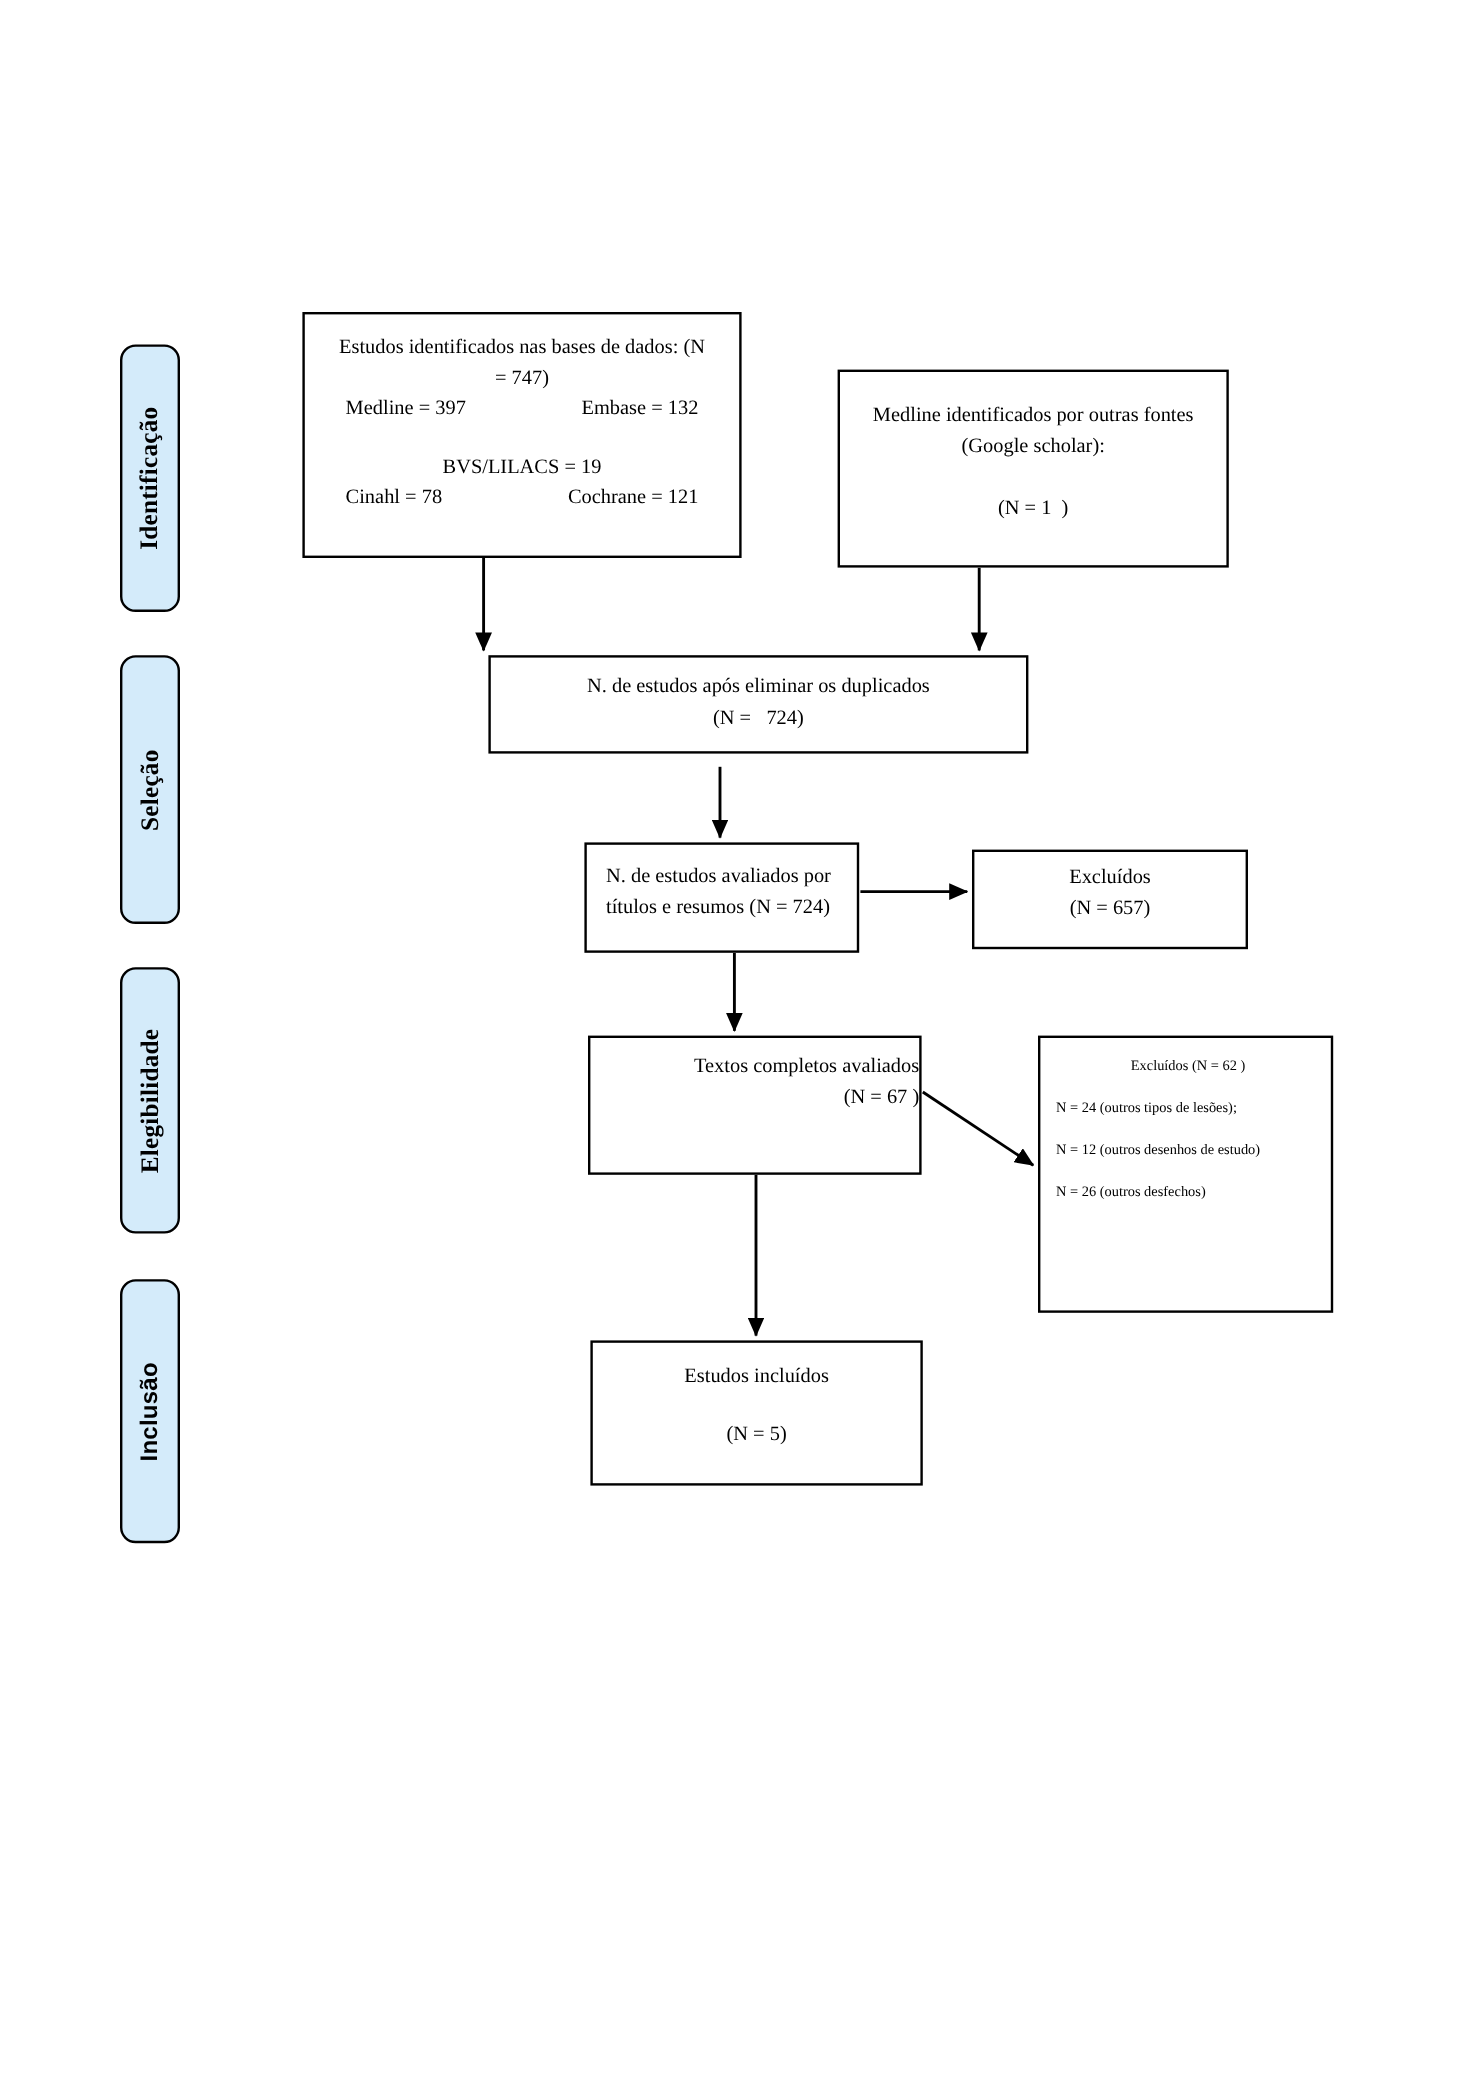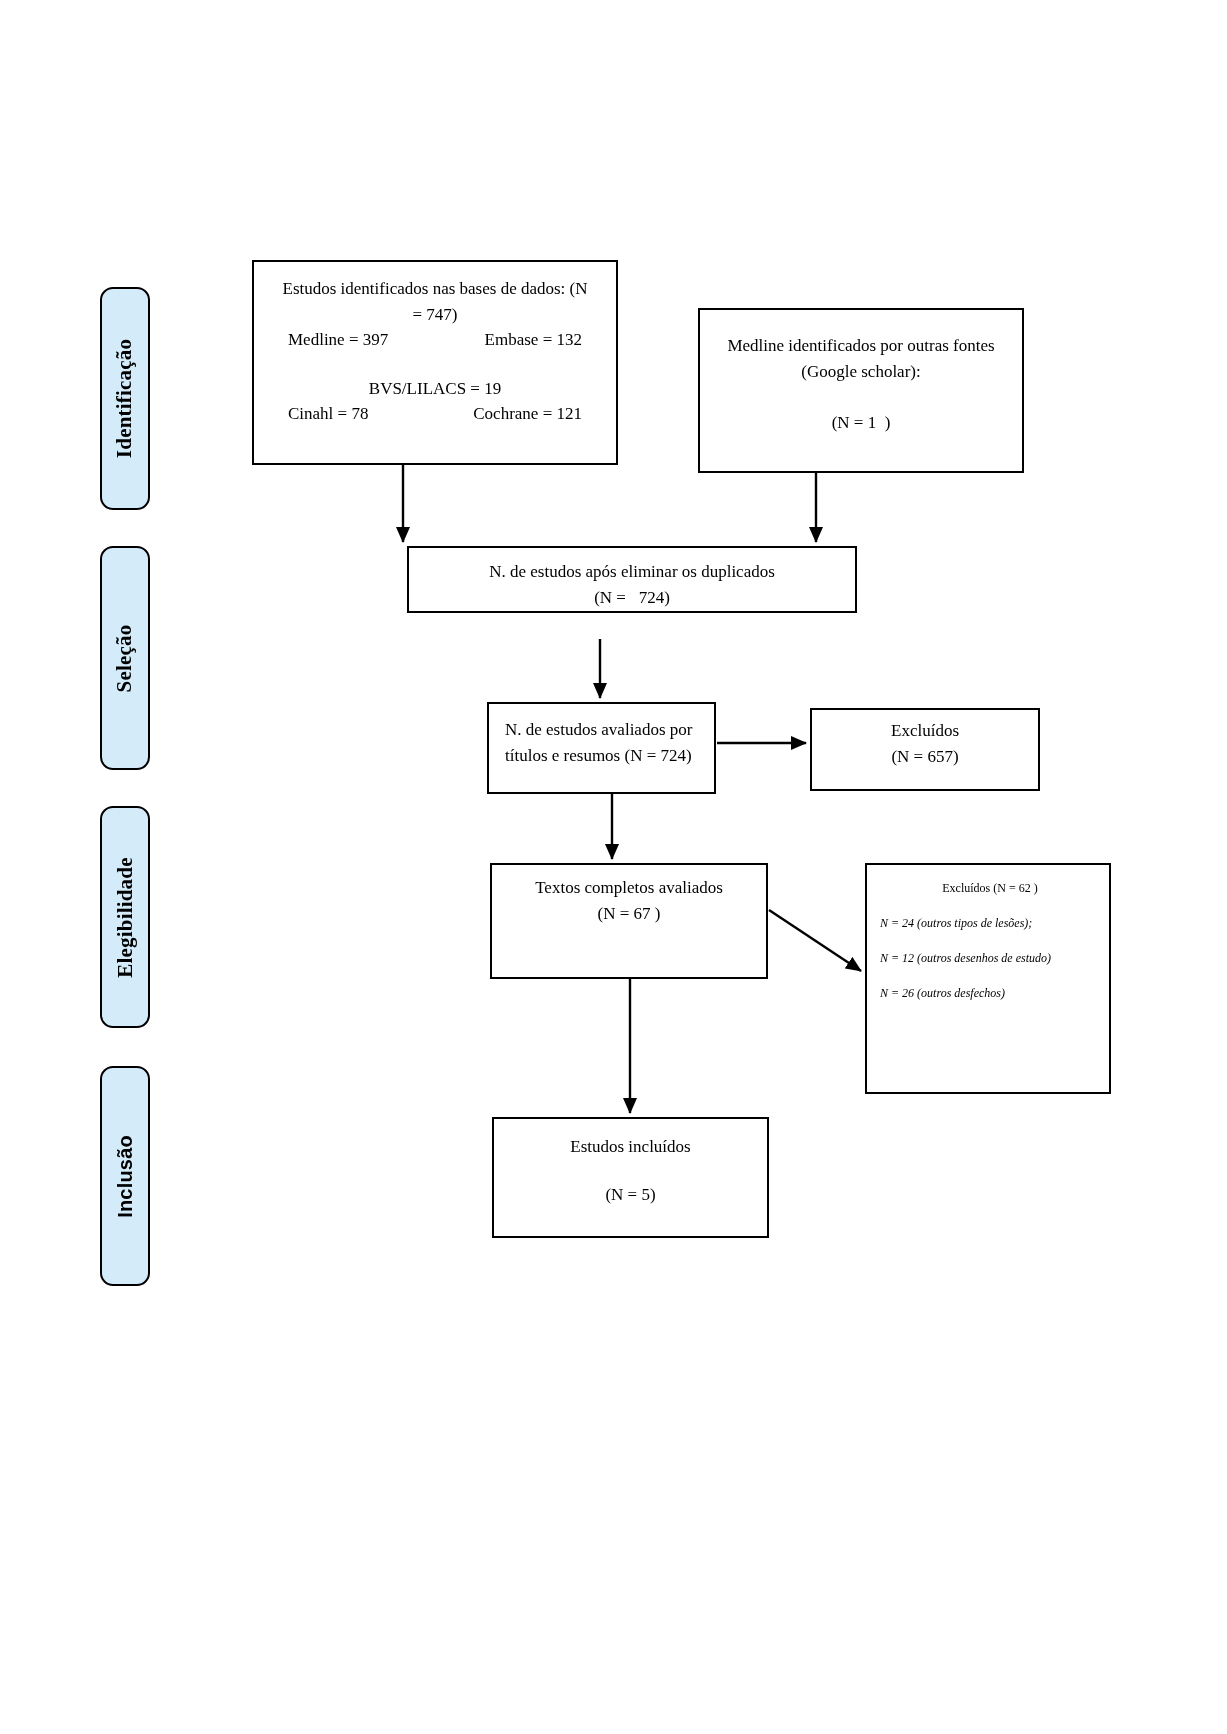--- a/index.html
+++ b/index.html
@@ -72,26 +72,26 @@
   
   .box-c { padding-top: 11px; text-align: center; }
 
   
   .box-d { padding: 13px 10px 0 16px; text-align: left; }
 
   
   .box-e { padding-top: 8px; text-align: center; }
 
   
-  .box-f { padding-top: 10px; text-align: center; }
+  .box-f { padding-top: 10px; text-align: right; }
 
   
   .box-g { padding: 14px 9px 0 13px; font-size: 12px; }
   .box-g .title { text-align: center; }
-  .box-g .reason { margin-top: 17px; text-align: left; font-style: italic; }
+  .box-g .reason { margin-top: 17px; text-align: left; }
 
   
   .box-h { padding-top: 15px; text-align: center; }
   .box-h .n { margin-top: 22px; }
 </style>
 </head>
 <body>
 
 <div class="canvas">
 
@@ -138,21 +138,21 @@
       <span class="line">Cochrane = 121</span>
     </div>
   </div>
 
   <div class="fbox box-b" style="left:698px;top:308px;width:326px;height:165px;">
     <div class="line">Medline identificados por outras fontes</div>
     <div class="line">(Google scholar):</div>
     <div class="n line">(N = 1  )</div>
   </div>
 
-  <div class="fbox box-c" style="left:407px;top:546px;width:450px;height:67px;">
+  <div class="fbox box-c" style="left:407px;top:546px;width:450px;height:82px;">
     <div class="line">N. de estudos após eliminar os duplicados</div>
     <div class="line">(N =   724)</div>
   </div>
 
   <div class="fbox box-d" style="left:487px;top:702px;width:229px;height:92px;">
     <div class="line">N. de estudos avaliados por</div>
     <div class="line">títulos e resumos (N = 724)</div>
   </div>
 
   <div class="fbox box-e" style="left:810px;top:708px;width:230px;height:83px;">

